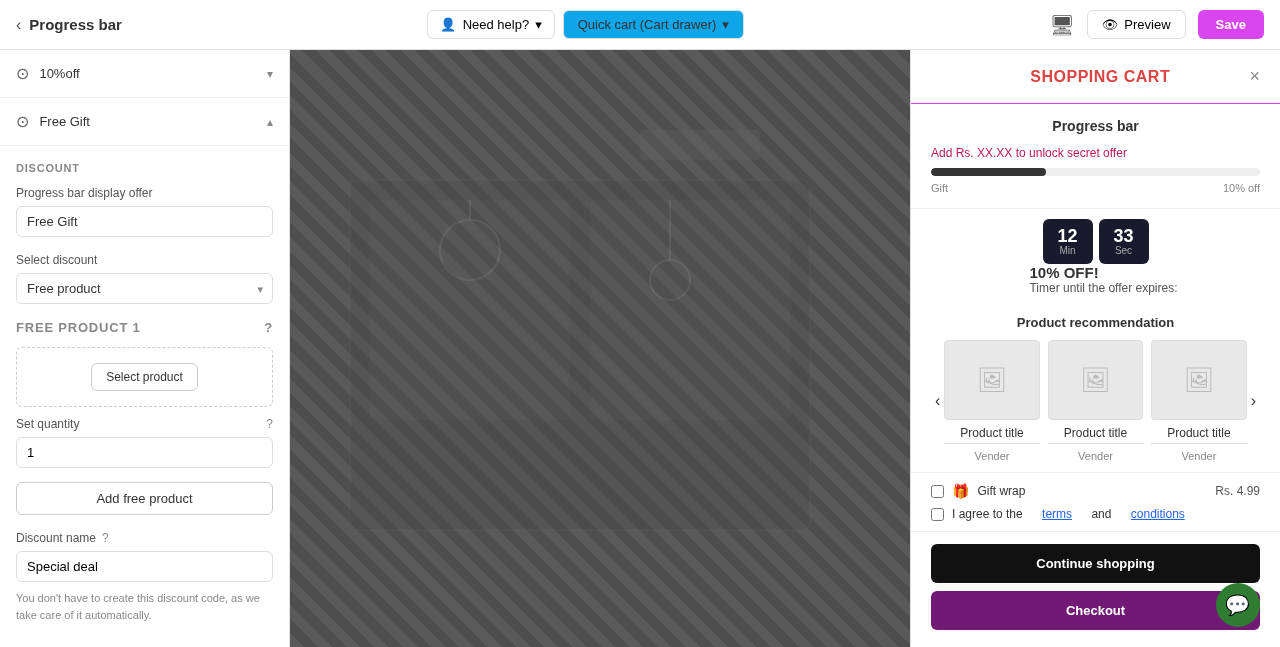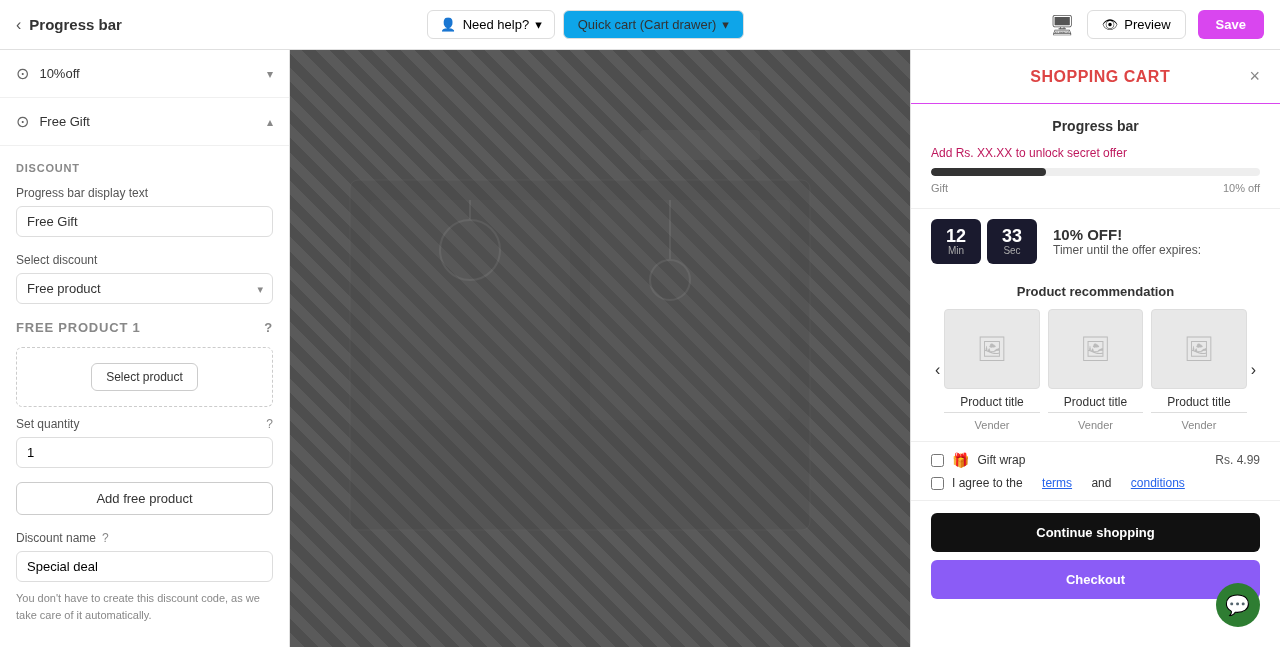--- a/index.html
+++ b/index.html
@@ -156,20 +156,21 @@
     .progress-bar-fill { height: 100%; background: #333; border-radius: 4px; width: 35%; }
     .progress-labels {
       display: flex; justify-content: space-between;
       font-size: 11px; color: #888;
     }
 
     
     .timer-row {
       display: flex; align-items: center; justify-content: space-between;
       padding: 10px 20px;
+      flex-direction: column;
     }
     .timer-boxes { display: flex; gap: 6px; }
     .timer-box {
       background: #1a1a2e; color: #fff; border-radius: 6px;
       padding: 8px 12px; text-align: center; min-width: 50px;
     }
     .timer-number { font-size: 18px; font-weight: 700; line-height: 1; }
     .timer-unit { font-size: 10px; color: #aaa; }
     .timer-text { flex: 1; padding-left: 16px; }
     .timer-percent { font-size: 15px; font-weight: 700; color: #333; }
@@ -215,21 +216,21 @@
     .terms-link { color: #2563eb; text-decoration: underline; cursor: pointer; }
 
     
     .cart-buttons { padding: 12px 20px; display: flex; flex-direction: column; gap: 8px; }
     .continue-btn {
       width: 100%; background: #111; color: #fff; border: none;
       border-radius: 6px; padding: 12px; font-size: 13px; font-weight: 600;
       cursor: pointer;
     }
     .checkout-btn {
-      width: 100%; background: #8b5cf6; color: #fff; border: none;
+      width: 100%; background: #701a75; color: #fff; border: none;
       border-radius: 6px; padding: 12px; font-size: 13px; font-weight: 600;
       cursor: pointer;
     }
 
     
     .chat-bubble {
       position: fixed; bottom: 20px; right: 20px;
       background: #2e7d32; color: #fff; border-radius: 50%;
       width: 44px; height: 44px; display: flex; align-items: center;
       justify-content: center; font-size: 20px; cursor: pointer; z-index: 100;
@@ -285,21 +286,21 @@
         <span class="section-icon">⊙</span>
         <span class="section-label">Free Gift</span>
       </div>
       <span class="chevron">▴</span>
     </div>
 
     <div class="sidebar-content">
       <div class="group-title">DISCOUNT</div>
 
       <div class="form-group">
-        <label class="form-label">Progress bar display text</label>
+        <label class="form-label">Progress bar display offer</label>
         <input class="form-input" type="text" value="Free Gift" style="">
       </div>
 
       <div class="form-group">
         <label class="form-label">Select discount</label>
         <div class="form-select-wrapper">
           <select class="form-select">
             <option value="Free product">Free product</option>
           </select>
           <span class="select-chevron">▾</span>

